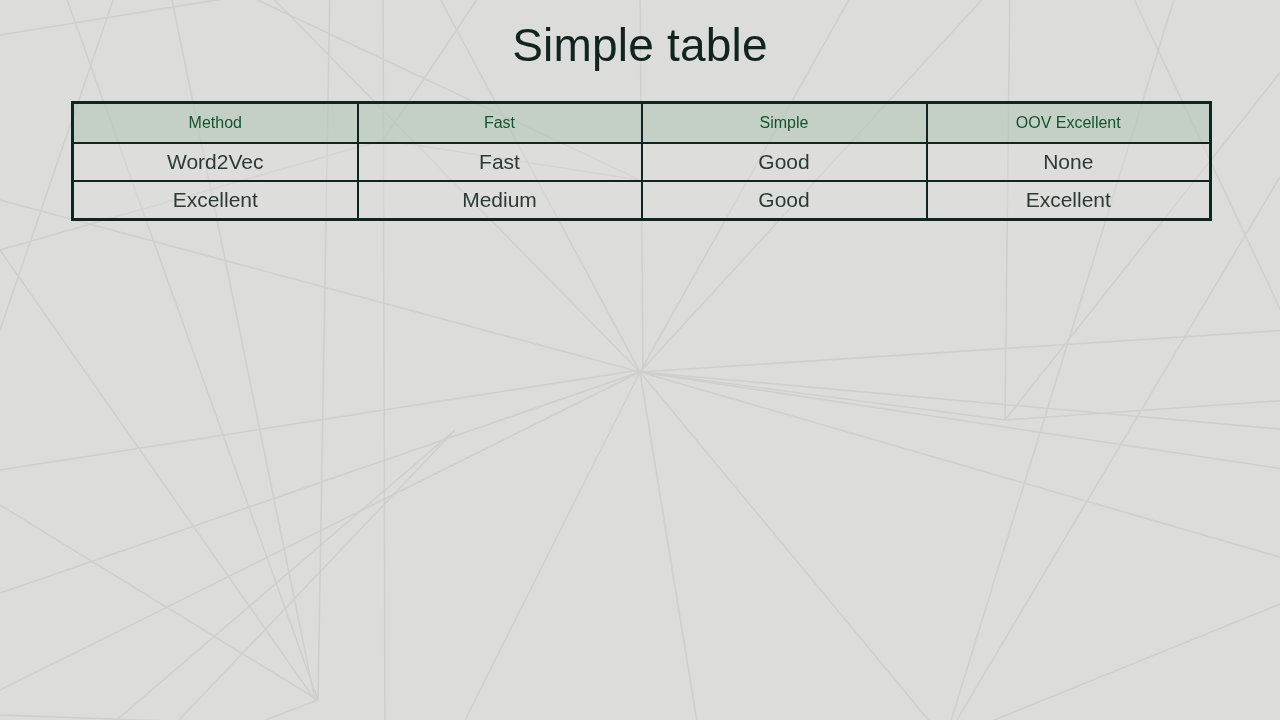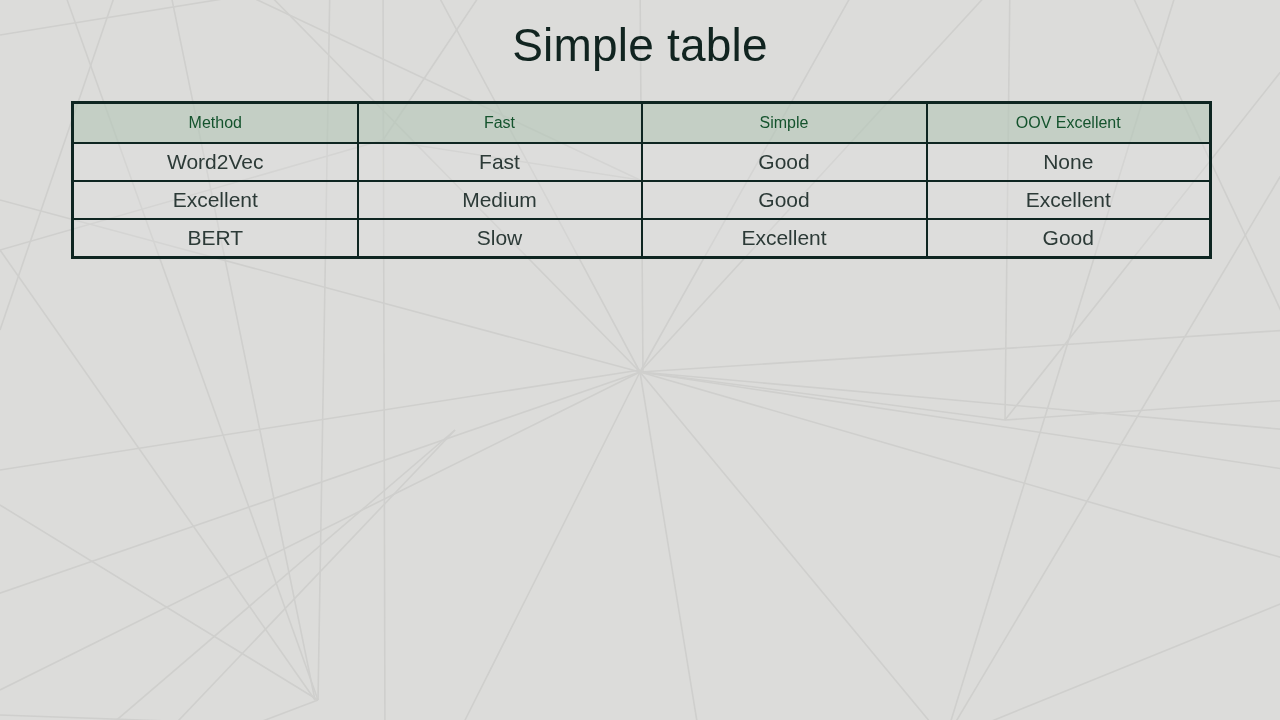--- a/index.html
+++ b/index.html
@@ -168,23 +168,17 @@
           <td>Fast</td>
           <td>Good</td>
           <td>None</td>
         </tr>
         <tr>
           <td>Excellent</td>
           <td>Medium</td>
           <td>Good</td>
           <td>Excellent</td>
         </tr>
-        <tr>
-          <td>BERT</td>
-          <td>Slow</td>
-          <td>Excellent</td>
-          <td>Good</td>
-        </tr>
       </tbody>
     </table>
   </div>
 
 </div>
 
 </body></html>

